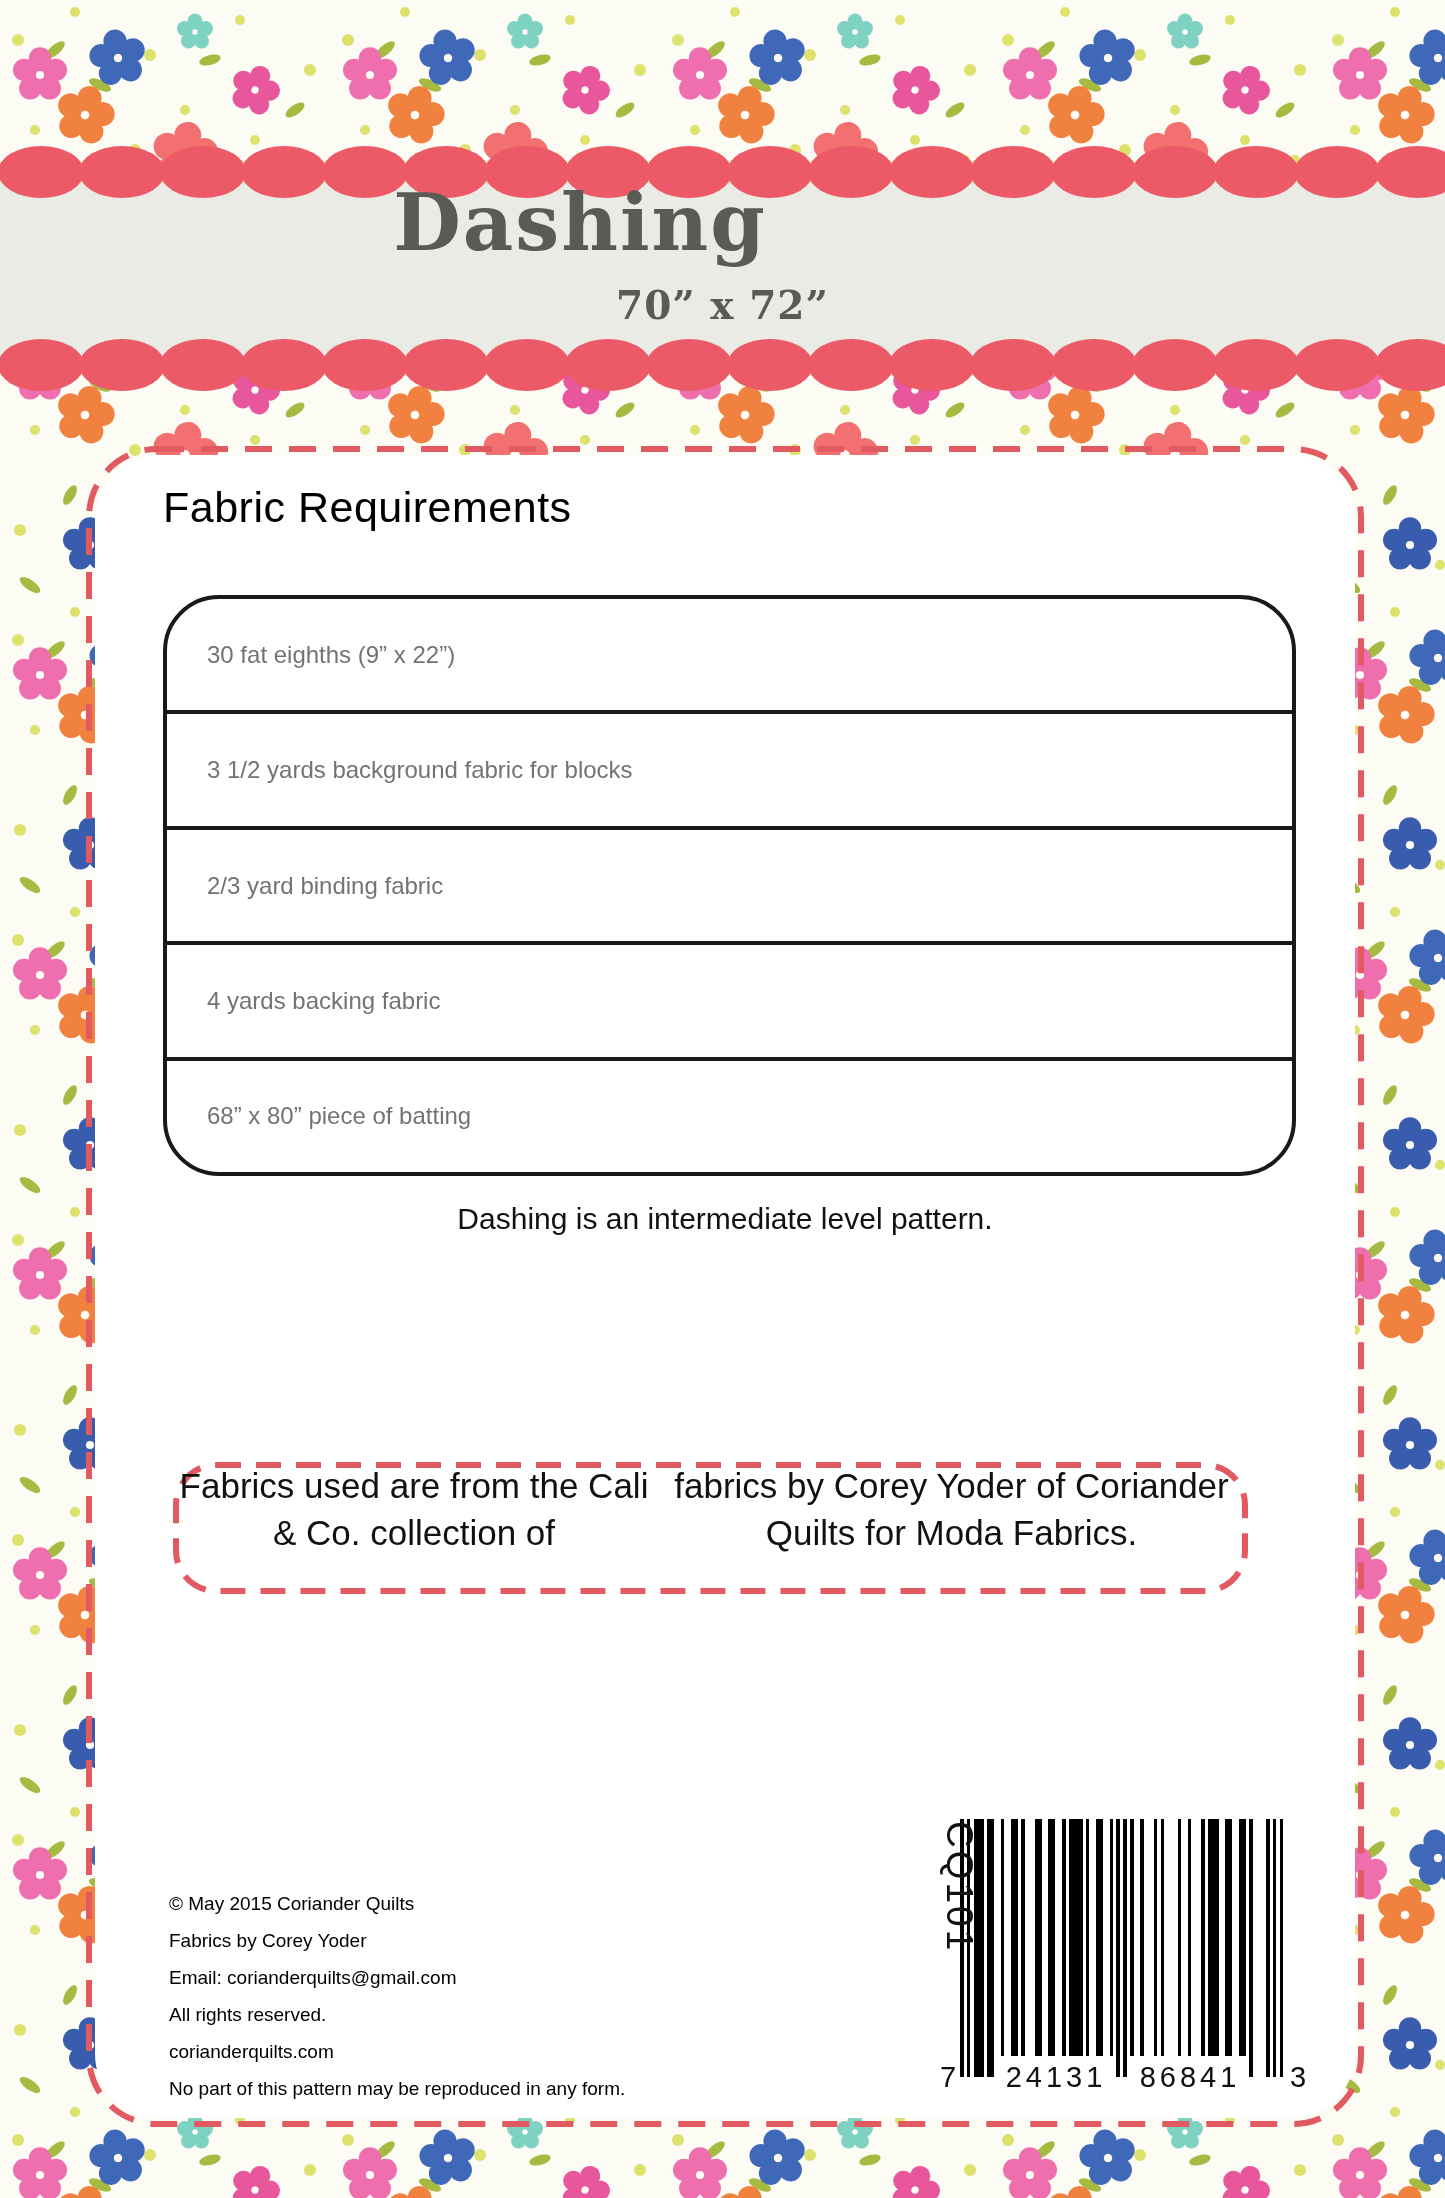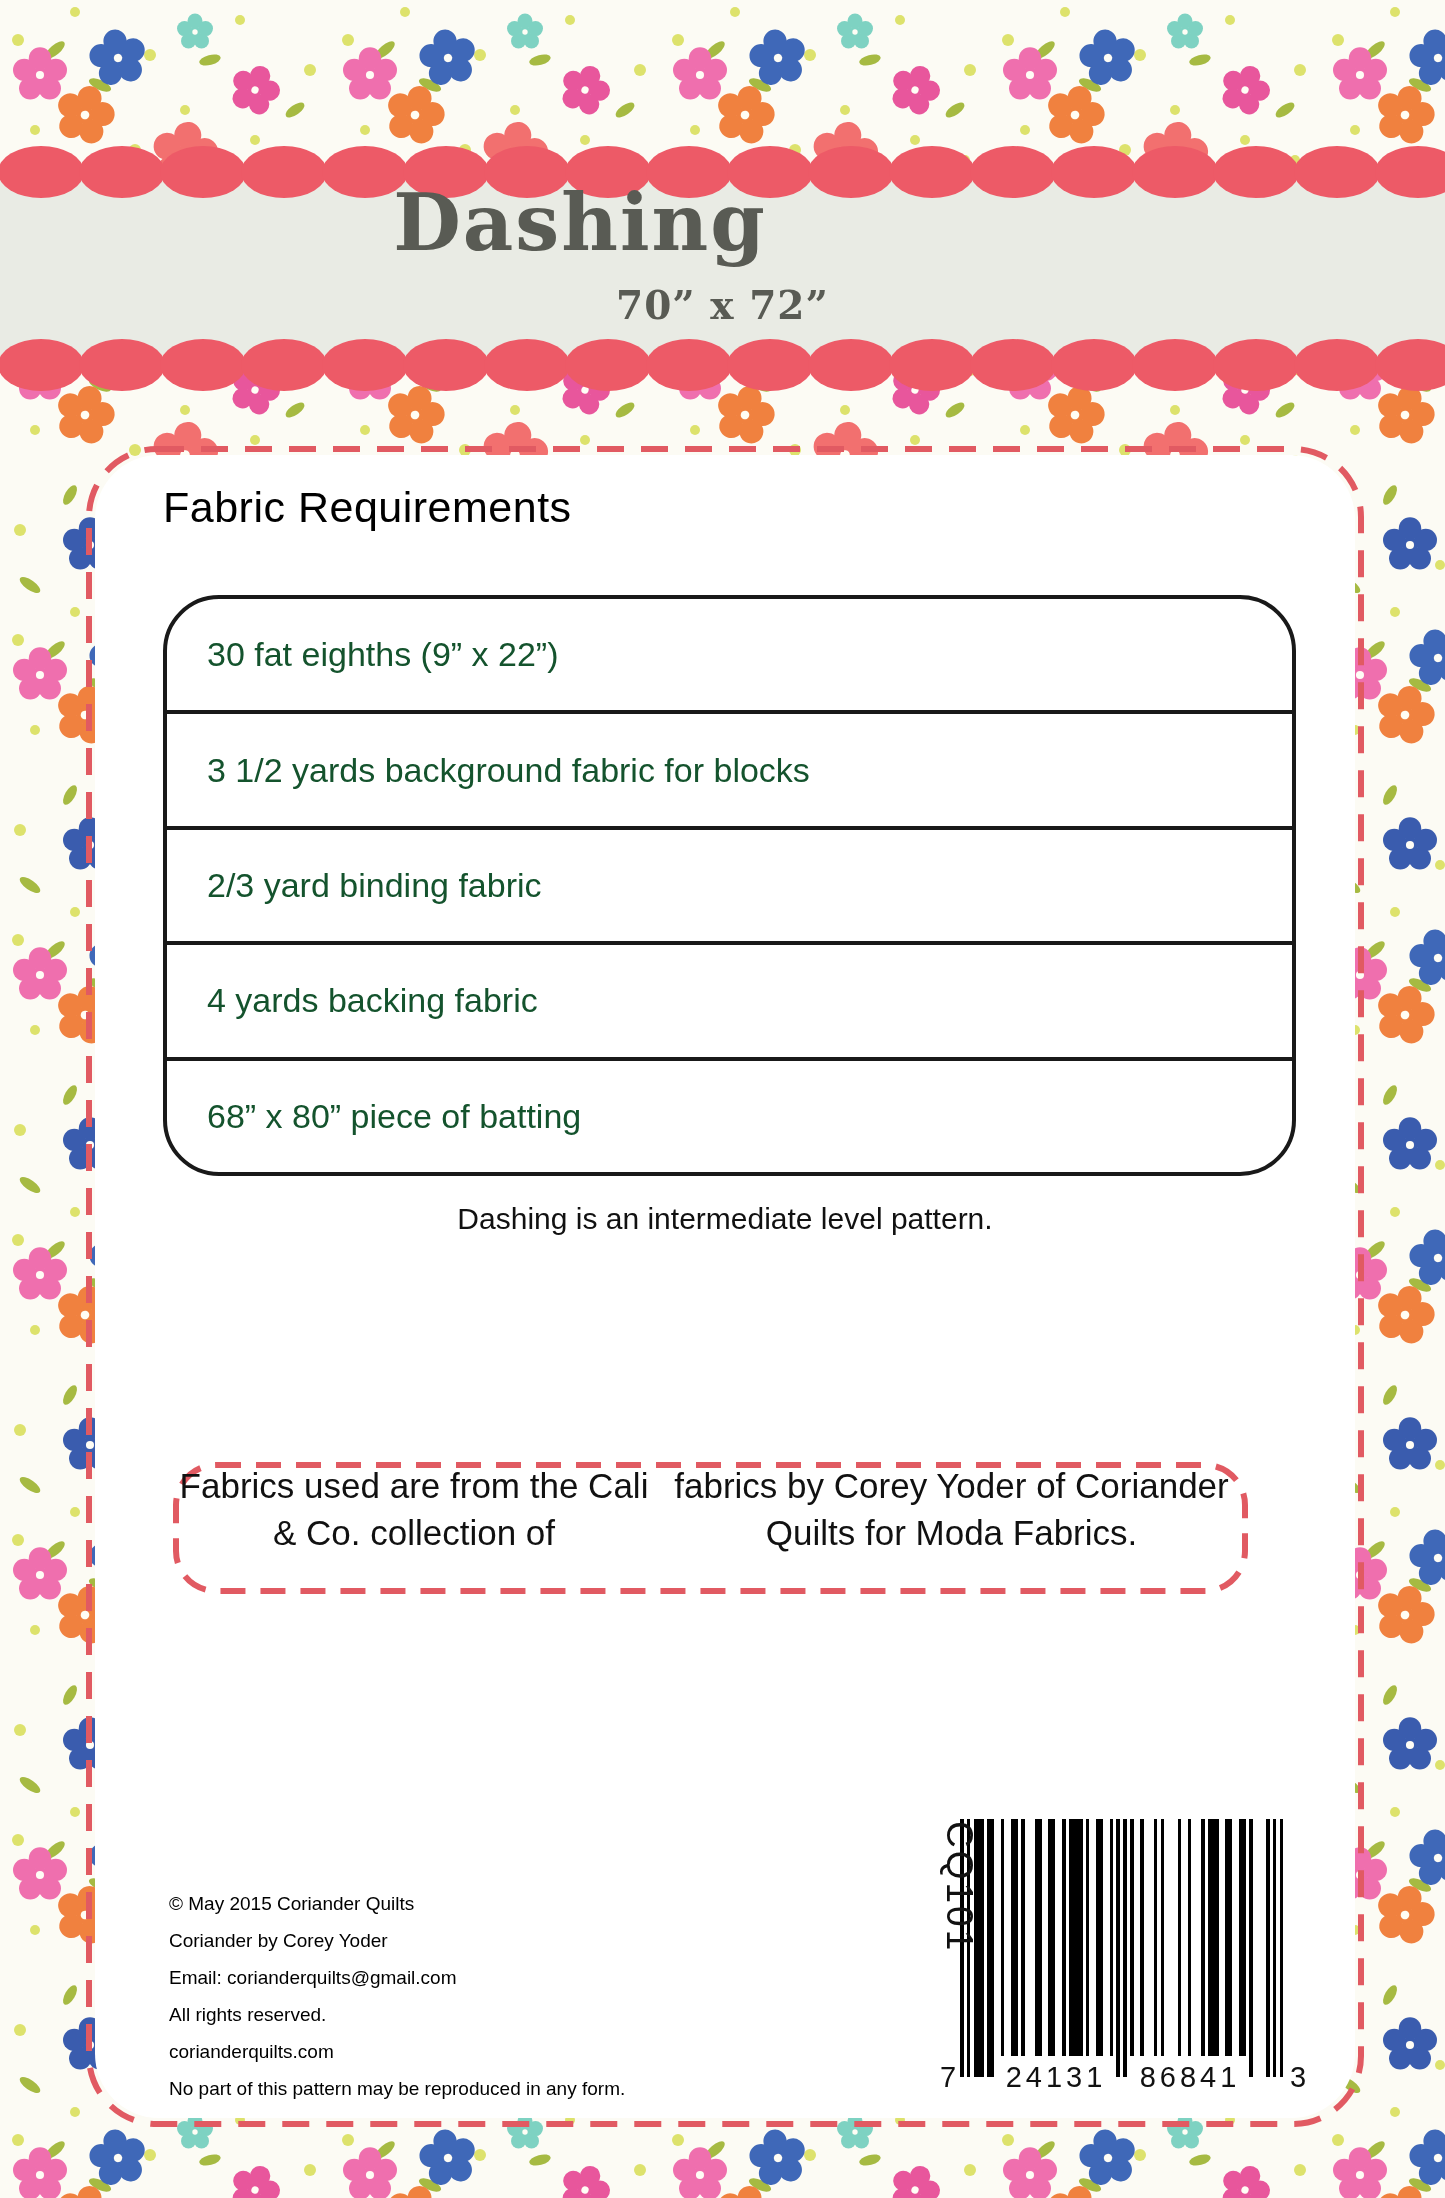--- a/index.html
+++ b/index.html
@@ -31,21 +31,21 @@
     position:absolute;left:68px;top:28px;font-size:43px;color:#000;
     letter-spacing:0.5px;
   }
   .reqtable{
     position:absolute;left:68px;top:140px;width:1125px;height:573px;
     border:4px solid #191919;border-radius:56px;overflow:hidden;
     display:flex;flex-direction:column;background:#fff;
   }
   .req-row{
     flex:1;display:flex;align-items:center;padding-left:40px;
-    font-size:34px;color:#14532d;border-top:4px solid #191919;
+    font-size:24px;color:#737373;border-top:4px solid #191919;
   }
   .req-row:first-child{border-top:none}
   .note{
     position:absolute;left:0;top:747px;width:1260px;text-align:center;
     font-weight:normal;font-size:30px;color:#111;
   }
   .infobox{position:absolute;left:78px;top:1007px;width:1075px;height:132px}
   .infobox svg{position:absolute;left:0;top:0}
   .infotext{
     position:absolute;left:0;top:0;width:100%;height:100%;
@@ -192,21 +192,21 @@
       <rect x="3" y="3" width="1069" height="126" rx="40" fill="none" stroke="#e15a62" stroke-width="6" stroke-dasharray="25 15"></rect>
     </svg>
     <div class="infotext">
       <div>Fabrics used are from the Cali &amp; Co. collection of</div>
       <div>fabrics by Corey Yoder of Coriander Quilts for Moda Fabrics.</div>
     </div>
   </div>
 
   <div class="copyright">
     <div>© May 2015 Coriander Quilts</div>
-    <div>Coriander by Corey Yoder</div>
+    <div>Fabrics by Corey Yoder</div>
     <div>Email: corianderquilts@gmail.com</div>
     <div>All rights reserved.</div>
     <div>corianderquilts.com</div>
     <div>No part of this pattern may be reproduced in any form.</div>
   </div>
 
   <svg class="barcode" width="430" height="300">
     <g id="bars" fill="#000" shape-rendering="crispEdges">
         <rect x="60.00" y="19" width="3.55" height="258"></rect>
         <rect x="66.80" y="19" width="3.55" height="258"></rect>

